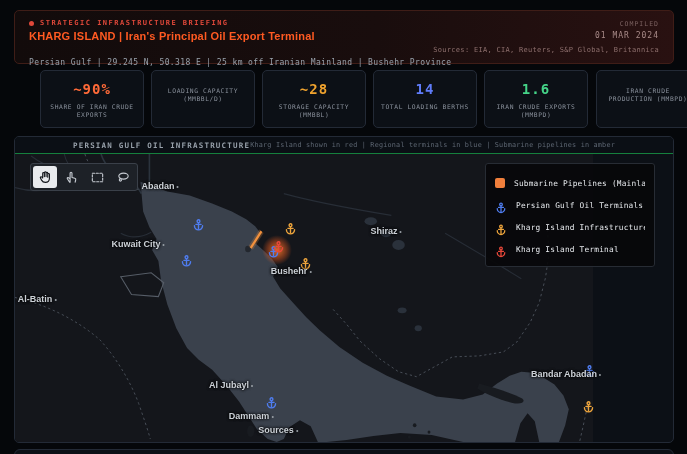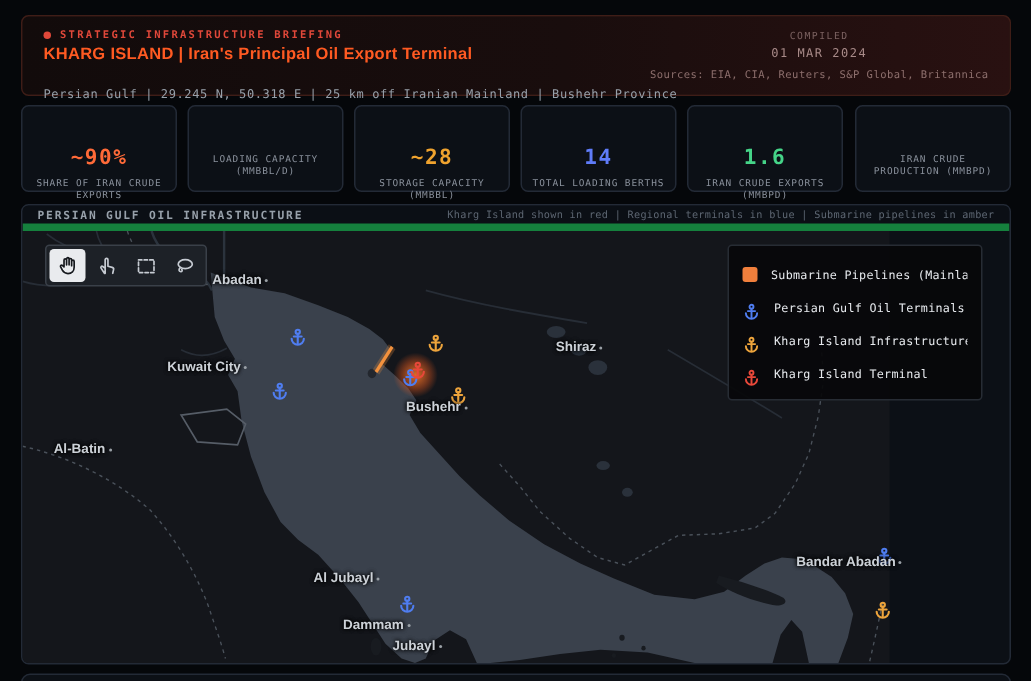--- a/index.html
+++ b/index.html
@@ -11,35 +11,35 @@
   
   .hdr { left:14px; top:10px; width:660px; height:54px;
     background:linear-gradient(90deg,#120b0b 0%,#190d0d 55%,#291111 100%);
     border-color:#3f1d17; padding:8px 14px; }
   .eyebrow { display:flex; align-items:center; gap:6px; font-size:7px; letter-spacing:1.5px;
     color:#e0483a; font-weight:bold; }
   .dot { width:5px; height:5px; border-radius:50%; background:#e0483a; display:inline-block; }
   .title { margin-top:3px; font-family:"Liberation Sans",sans-serif; font-weight:bold;
     font-size:11px; color:#ff5a22; letter-spacing:.2px; }
   .subtitle { margin-top:16px; font-size:8px; color:#98a1ab; letter-spacing:.4px; }
-  .hdr-right { position:absolute; right:14px; top:9px; text-align:center; }
+  .hdr-right { position:absolute; right:14px; top:9px; text-align:right; }
   .compiled-label { font-size:6.5px; color:#7b6160; letter-spacing:1px; }
   .compiled-date { font-size:8px; color:#a88a88; margin-top:3px; letter-spacing:1px; }
   .sources { font-size:7px; color:#8d6f6d; margin-top:6px; letter-spacing:.3px; }
 
   
-  .stat { top:70px; width:104px; height:58px; text-align:center; padding-top:26px; }
+  .stat { top:70px; width:104px; height:58px; text-align:center; padding-top:10px;margin-left:26px; }
   .stat .v { font-size:14px; font-weight:bold; letter-spacing:1px; }
   .stat .l { margin-top:6px; font-size:6.3px; line-height:8px; color:#8a919c;
     letter-spacing:.6px; padding:0 6px; }
 
   
   .mappanel { left:14px; top:136px; width:660px; height:307px; overflow:hidden; }
-  .mapstrip { height:17px; display:flex; justify-content:space-between; align-items:center;
-    padding:0 10px; border-bottom:5px solid #15803d; background:#0b0f15; }
+  .mapstrip { height:17px; display:flex; justify-content:center; align-items:center;
+    padding:0 10px; border-bottom:1px solid #15803d; background:#0b0f15; }
   .mapstrip .mt { font-size:7.5px; font-weight:bold; letter-spacing:1.2px; color:#97a0aa; }
   .mapstrip .mn { font-size:6.8px; color:#5d6672; letter-spacing:.2px; }
   .mapbody { position:absolute; left:0; top:17px; width:578px; height:288px; background:#14161b; }
   .mapbody svg.base { position:absolute; left:0; top:0; width:100%; height:100%; }
 
   
   .toolbar { position:absolute; left:15px; top:9px; display:flex; background:#1d2127;
     border:1px solid #3a4049; border-radius:3px; padding:2px; gap:2px; }
   .tool { width:24px; height:22px; display:flex; align-items:center; justify-content:center;
     border-radius:3px; cursor:pointer; }
@@ -232,24 +232,24 @@
             <circle cx="12" cy="5" r="2.6"></circle>
             <line x1="12" y1="7.6" x2="12" y2="19.5"></line>
             <line x1="7.2" y1="10.8" x2="16.8" y2="10.8"></line>
             <path d="M4.5,13.5 a7.5,7.5 0 0 0 15,0"></path>
           </svg></div>
 
       <div class="city" style="left:145px; top:32px"><span>Abadan</span><i class="cdot"></i></div>
       <div class="city" style="left:123px; top:90px"><span>Kuwait City</span><i class="cdot"></i></div>
       <div class="city" style="left:371px; top:77px"><span>Shiraz</span><i class="cdot"></i></div>
       <div class="city" style="left:276px; top:117px"><span>Bushehr</span><i class="cdot"></i></div>
-      <div class="city" style="left:40px;  top:145px"><span>Al-Batin</span><i class="cdot"></i></div>
+      <div class="city" style="left:22px;  top:145px"><span>Al-Batin</span><i class="cdot"></i></div>
       <div class="city" style="left:216px; top:231px"><span>Al Jubayl</span><i class="cdot"></i></div>
       <div class="city" style="left:236px; top:262px"><span>Dammam</span><i class="cdot"></i></div>
-      <div class="city" style="left:263px; top:276px"><span>Jubayl</span><i class="cdot"></i></div>
+      <div class="city" style="left:263px; top:276px"><span>Sources</span><i class="cdot"></i></div>
       <div class="city" style="left:551px; top:220px"><span>Bandar Abadan</span><i class="cdot"></i></div>
 
       <div class="toolbar">
         <div class="tool active">
           <svg viewBox="0 0 16 16">
               <path d="M5 8V3.6a.9.9 0 0 1 1.8 0V7 M6.8 7V2.8a.9.9 0 0 1 1.8 0V7 M8.6 7V3.4a.9.9 0 0 1 1.8 0V7.6 M10.4 7.6V4.6a.9.9 0 0 1 1.8 0v4.2c0 2.6-1.8 4.4-4.4 4.4-2 0-3.1-.8-4-2.4L2.6 8.5c-.5-.8.5-1.7 1.2-1.1L5 8.5"></path>
             </svg>
         </div>
         <div class="tool">
           <svg viewBox="0 0 16 16">

